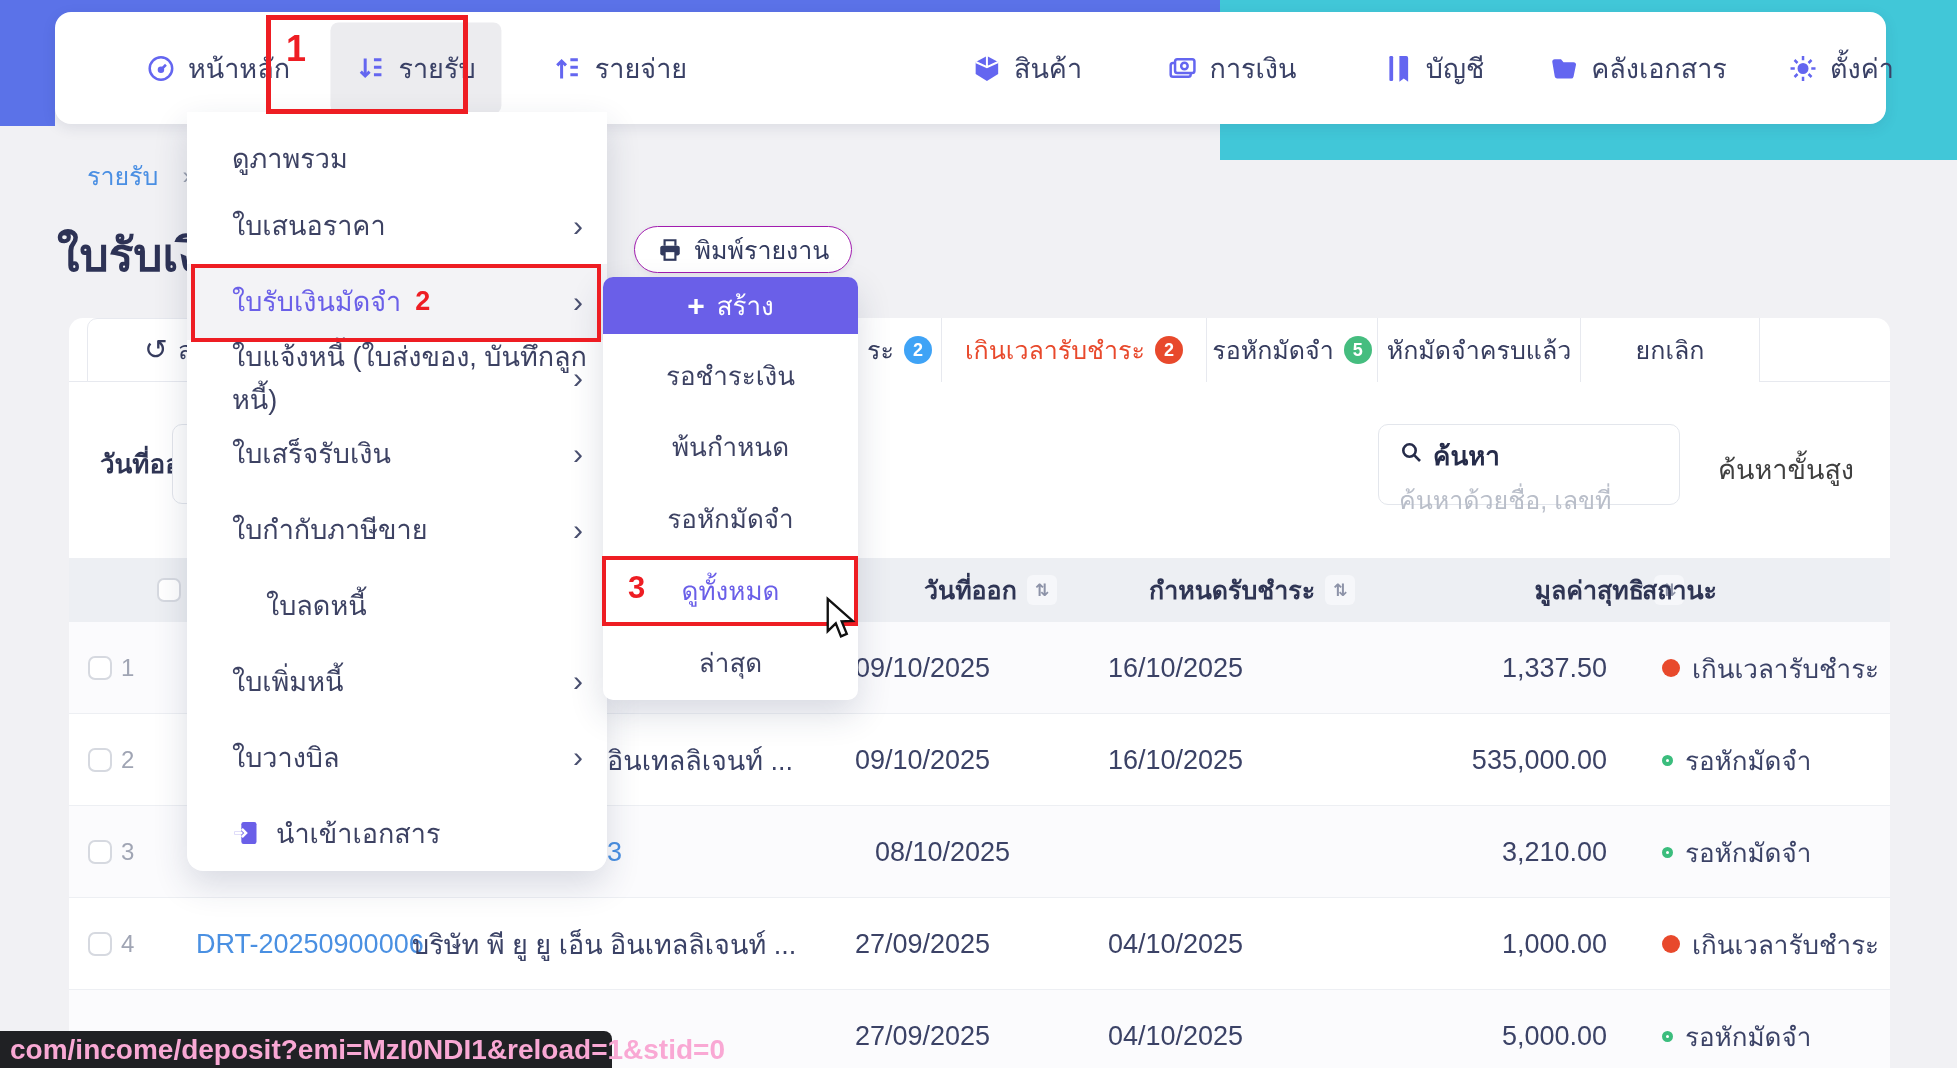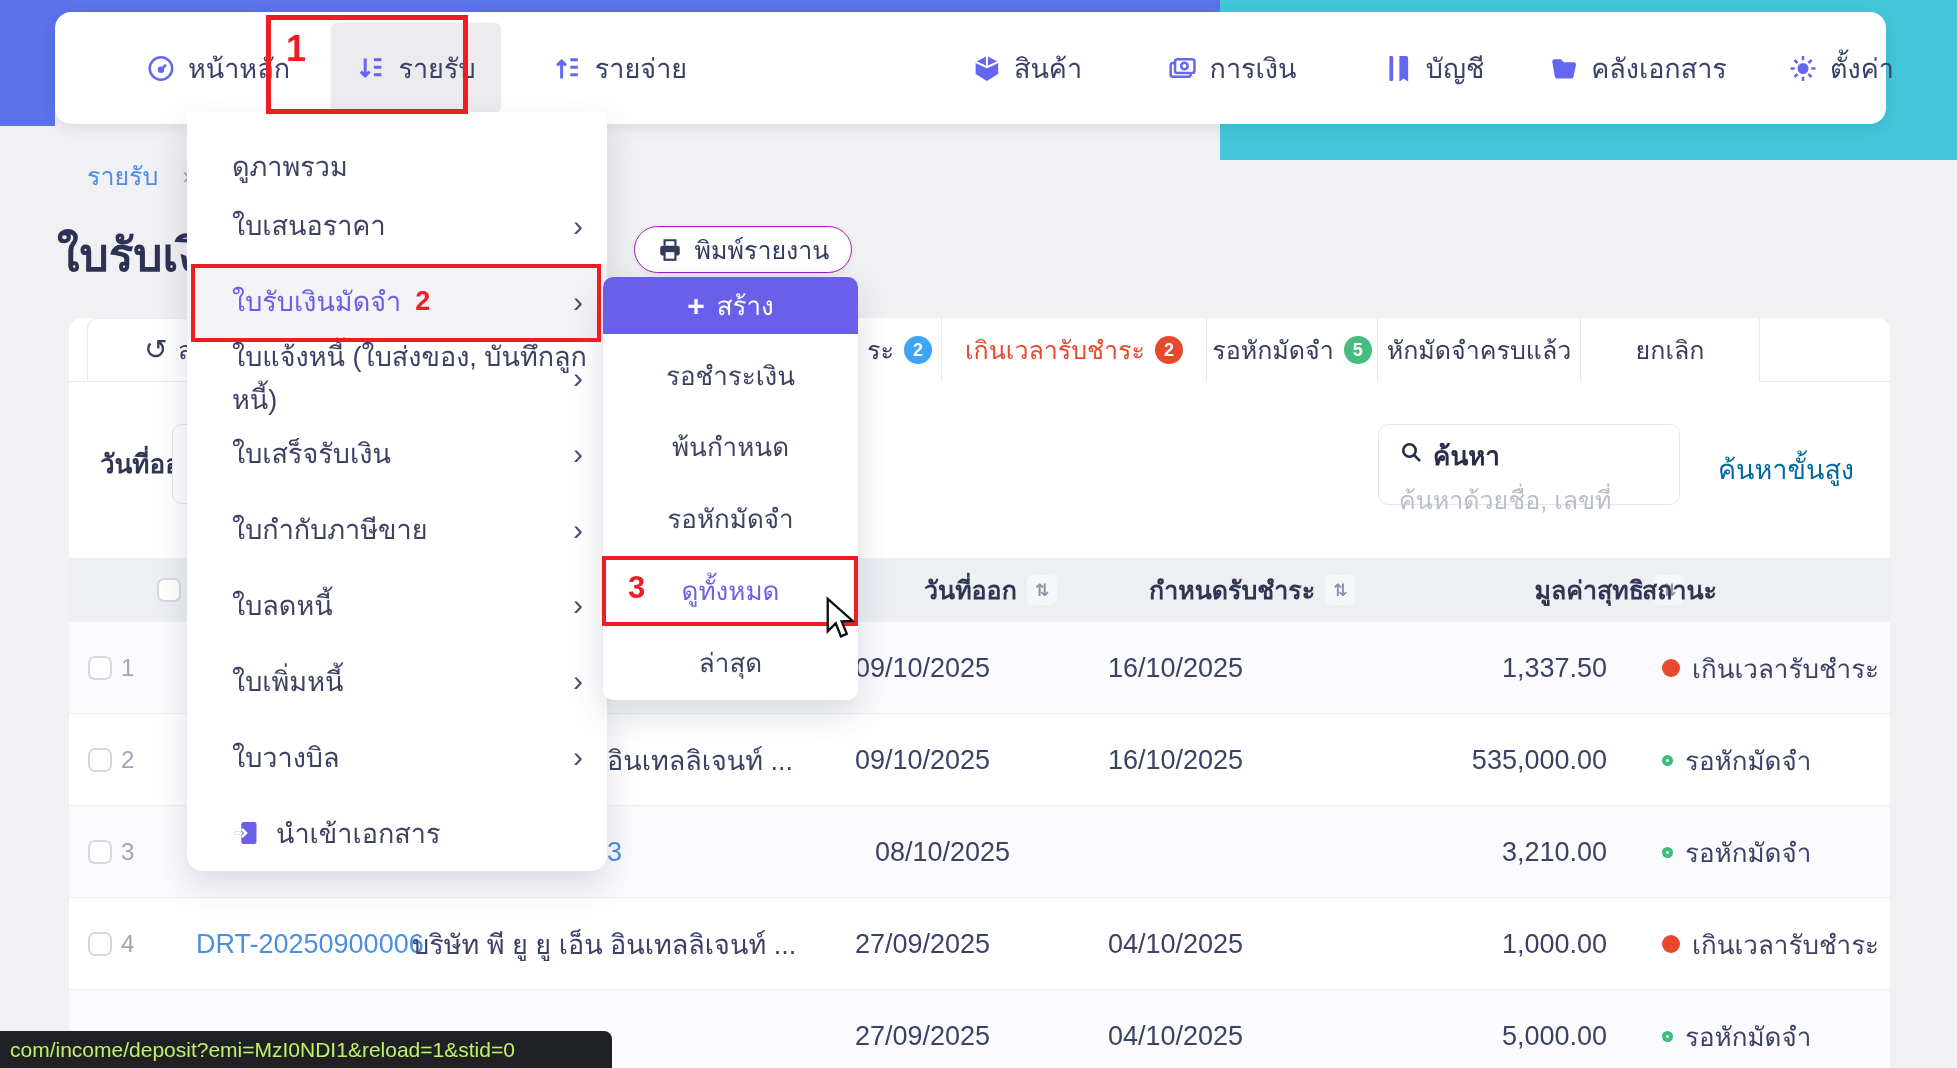--- a/index.html
+++ b/index.html
@@ -46,21 +46,21 @@
          color:#fff;font-size:18px;font-weight:bold;}
 
   
   #date-label{left:100px;top:443px;font-size:26px;font-weight:bold;color:#2f3554;}
   #date-input{left:172px;top:424px;width:330px;height:80px;background:#fff;border:1.5px solid #e3e6ec;border-radius:10px;}
   #search-box{left:1378px;top:424px;width:302px;height:81px;background:#fff;border:1.5px solid #e3e6ec;border-radius:10px;
               padding:10px 20px;cursor:text;}
   #search-box .s-top{display:flex;align-items:center;gap:10px;font-size:26px;font-weight:bold;color:#262c4a;}
   #search-box .s-top svg{width:24px;height:24px;color:#262c4a;}
   #search-box .s-ph{margin-top:4px;font-size:25px;color:#b9bec9;white-space:nowrap;}
-  #adv-link{left:1718px;top:448px;font-size:27px;color:#0369a1;cursor:pointer;white-space:nowrap;}
+  #adv-link{left:1718px;top:448px;font-size:27px;color:#404040;cursor:pointer;white-space:nowrap;}
 
   
   #thead{left:69px;top:558px;width:1821px;height:64px;background:#edeff3;}
   .th{position:absolute;top:0;height:64px;display:flex;align-items:center;gap:10px;font-size:25px;font-weight:bold;color:#2f3554;white-space:nowrap;}
   .sort{display:inline-flex;align-items:center;justify-content:center;width:30px;height:30px;border-radius:6px;
         background:#f6f7fa;color:#8d93a8;font-size:17px;font-family:"DejaVu Sans",sans-serif;cursor:pointer;}
   .cbx{width:24px;height:24px;border:2px solid #d6d9e0;border-radius:7px;background:#fff;cursor:pointer;}
   .trow{position:absolute;left:69px;width:1821px;height:92px;border-bottom:1px solid #edeff3;}
   .trow.alt{background:#fbfbfd;}
   .cell{position:absolute;top:0;height:92px;display:flex;align-items:center;font-size:27px;color:#3b4266;white-space:nowrap;}
@@ -100,21 +100,21 @@
   .stepmark{position:absolute;color:#ee1d23;font-weight:bold;}
   #mark1{left:286px;top:28px;font-size:36px;}
   #mark3{left:628px;top:570px;font-size:31px;}
 
   
   #cursor{left:820px;top:596px;width:36px;height:44px;}
 
   
   #urlbar{left:0;top:1031px;width:612px;height:37px;background:#202124;border-radius:0 8px 0 0;
           display:flex;align-items:center;padding-left:10px;}
-  #urlbar span{color:#bef264;font-size:21px;white-space:nowrap;}
+  #urlbar span{color:#f9a8d4;font-size:28px;white-space:nowrap;font-weight:bold;}
 </style>
 </head>
 <body>
 
 <div id="stage">
   <div class="abs" id="strip-blue"></div>
   <div class="abs" id="strip-cyan"></div>
   <div class="abs" id="strip-blue-left"></div>
 
   <nav class="abs" id="navbar">
@@ -334,21 +334,21 @@
   <button class="abs" id="print-btn" style="border:1px solid #a21caf;">
     <svg viewBox="0 0 24 24" fill="none" stroke="currentColor" stroke-width="2">
         <path d="M7 8V3h10v5"></path>
         <rect x="3" y="8" width="18" height="9" rx="2" fill="currentColor" stroke="none"></rect>
         <rect x="7" y="13" width="10" height="8" fill="#fff" stroke="currentColor"></rect>
       </svg>
     <span>พิมพ์รายงาน</span>
   </button>
 
   <div class="abs" id="menu">
-      <div class="m-item" style="top: 16px;">
+      <div class="m-item" style="top: 8px;">
         <span>ดูภาพรวม</span>
       </div>
       <div class="m-item" style="top: 75.9px;">
         <span>ใบเสนอราคา</span>
         <span class="chev">›</span>
       </div>
       <div class="m-item hl" style="top: 151.8px;">
         <span>ใบรับเงินมัดจำ</span>
         <span class="stepnum">2</span>
         <span class="chev">›</span>
@@ -358,21 +358,21 @@
         <span class="chev">›</span>
       </div>
       <div class="m-item" style="top: 303.6px;">
         <span>ใบเสร็จรับเงิน</span>
         <span class="chev">›</span>
       </div>
       <div class="m-item" style="top: 379.5px;">
         <span>ใบกำกับภาษีขาย</span>
         <span class="chev">›</span>
       </div>
-      <div class="m-item" style="top: 455.4px;">
+      <div class="m-item" style="top: 455.4px; margin-left: 34px;">
         <span>ใบลดหนี้</span>
         <span class="chev">›</span>
       </div>
       <div class="m-item" style="top: 531.3px; padding-left: 45px;">
         <span>ใบเพิ่มหนี้</span>
         <span class="chev">›</span>
       </div>
       <div class="m-item" style="top: 607.2px;">
         <span>ใบวางบิล</span>
         <span class="chev">›</span>

